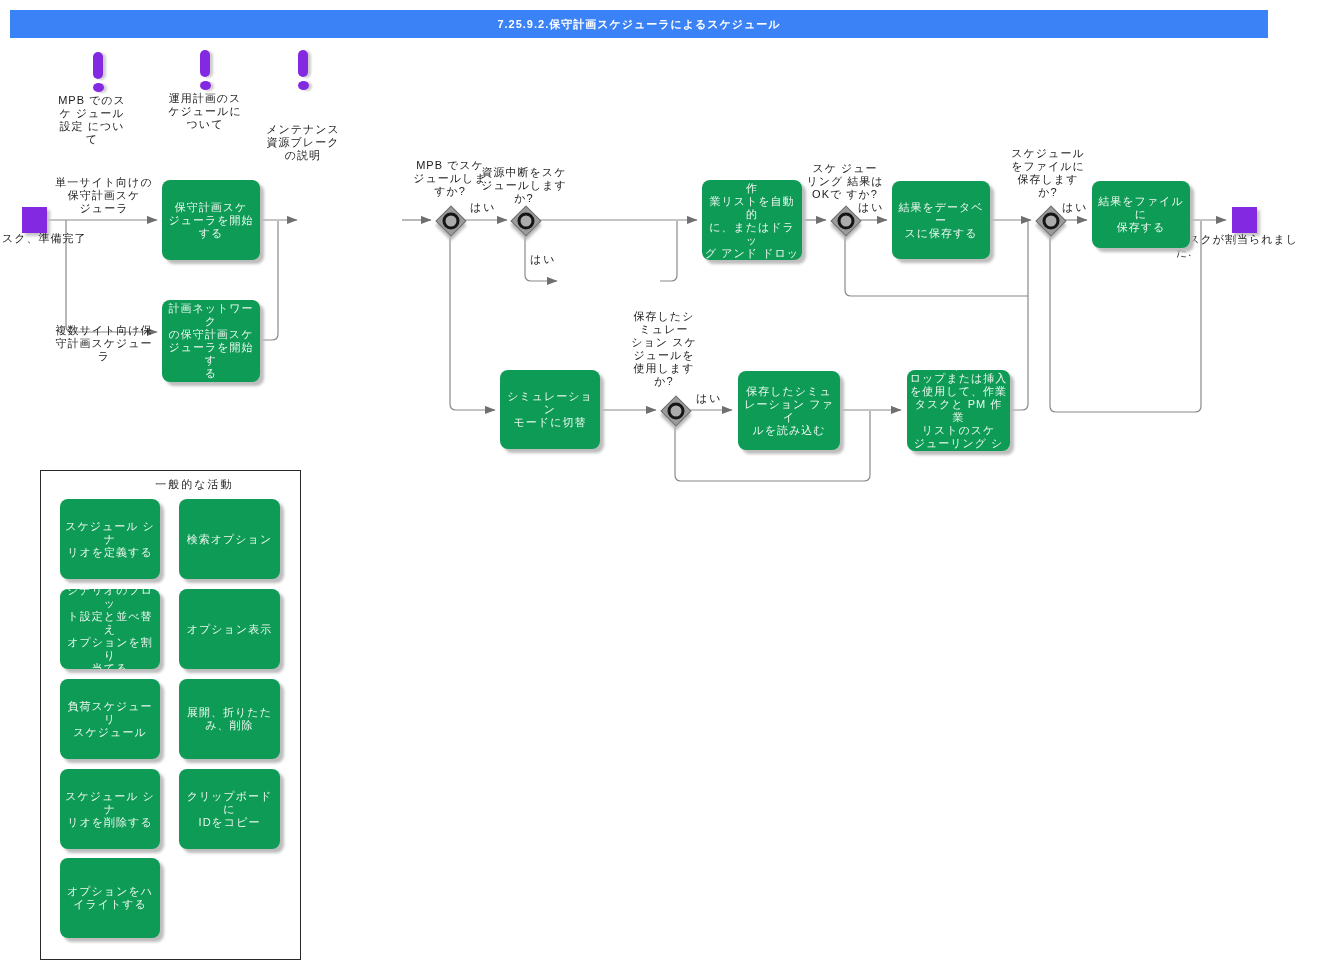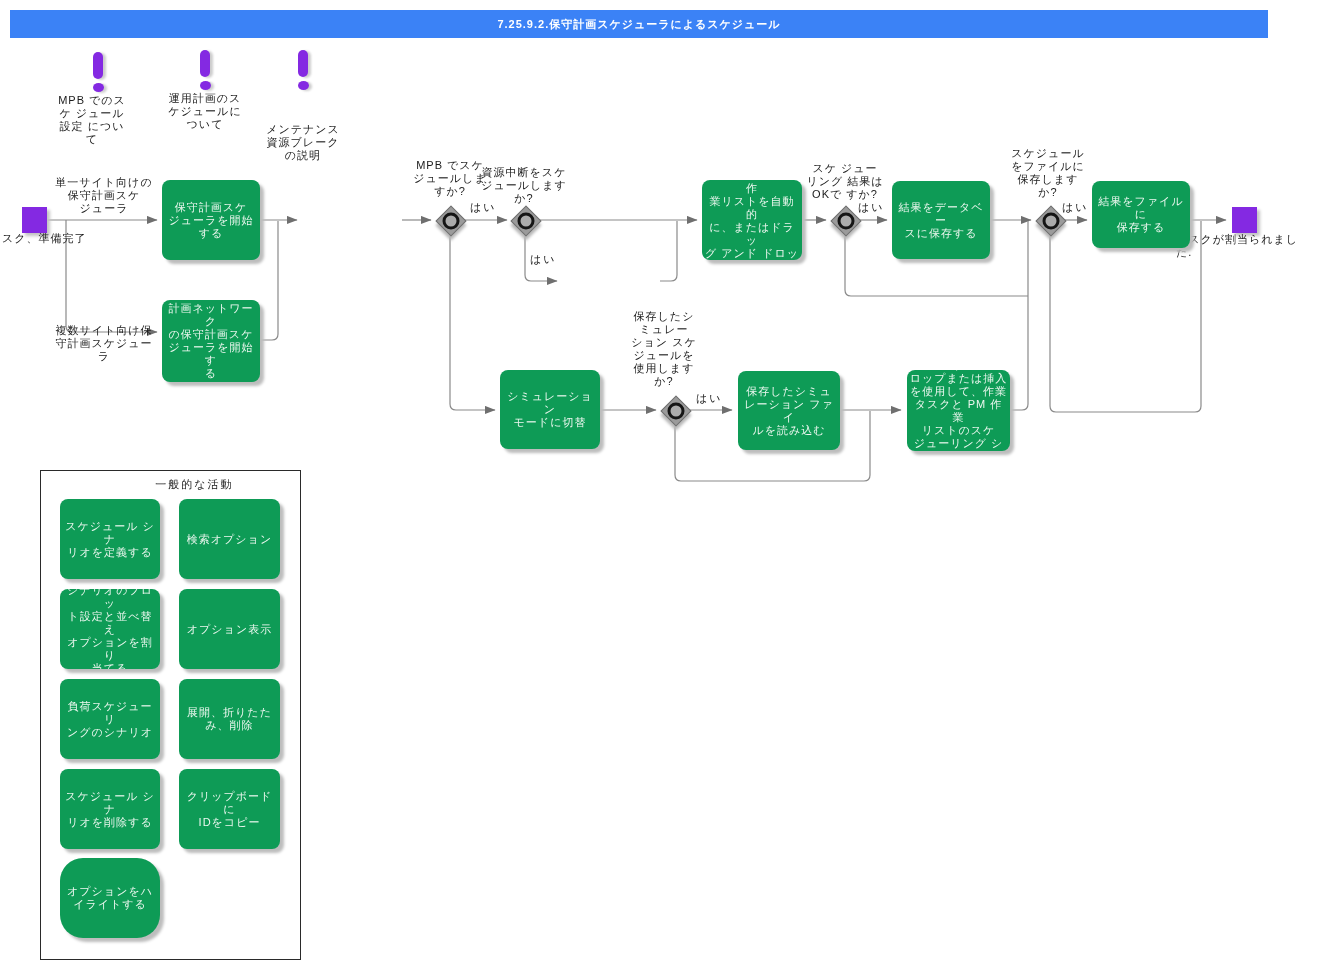--- a/index.html
+++ b/index.html
@@ -219,32 +219,32 @@
     <span class="txt">シナリオのプロッ
 ト設定と並べ替え
 オプションを割り
 当てる</span>
   </div>
   <div class="act" style="left:179px;top:589px;width:101px;height:80px;">
     <span class="txt">オプション表示</span>
   </div>
   <div class="act" style="left:60px;top:679px;width:100px;height:80px;">
     <span class="txt">負荷スケジューリ
-ングのシナリオ</span>
+スケジュール</span>
   </div>
   <div class="act" style="left:179px;top:679px;width:101px;height:80px;">
     <span class="txt">展開、折りたた
 み、削除</span>
   </div>
   <div class="act" style="left:60px;top:769px;width:100px;height:80px;">
     <span class="txt">スケジュール シナ
 リオを削除する</span>
   </div>
   <div class="act" style="left:179px;top:769px;width:101px;height:80px;">
     <span class="txt">クリップボードに
 IDをコピー</span>
   </div>
-  <div class="act" style="left:60px;top:858px;width:100px;height:80px;border-radius:23px;">
+  <div class="act" style="left:60px;top:858px;width:100px;height:80px;">
     <span class="txt">オプションをハ
 イライトする</span>
   </div>
 
 </div>
 
 </body></html>

